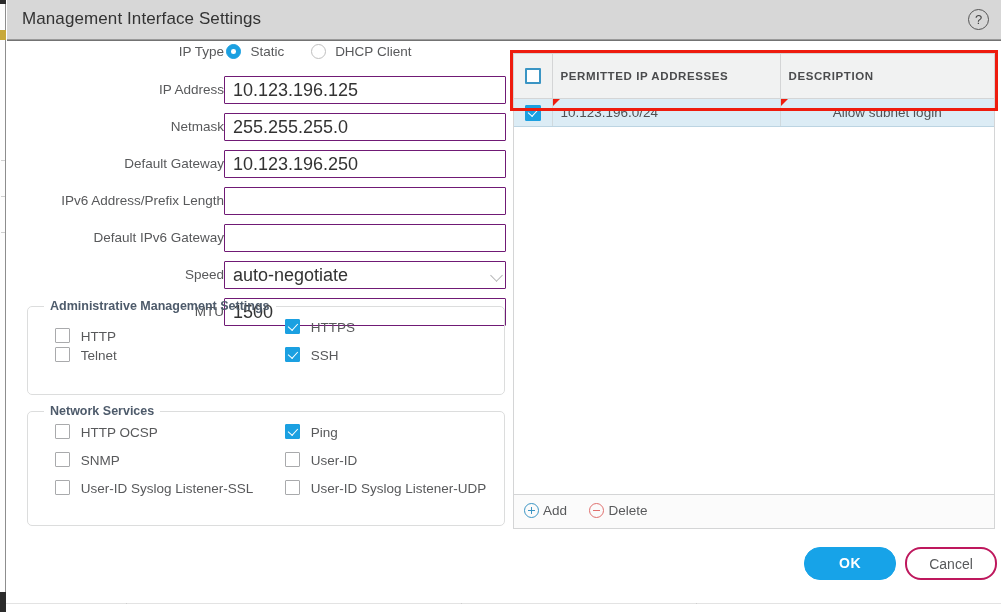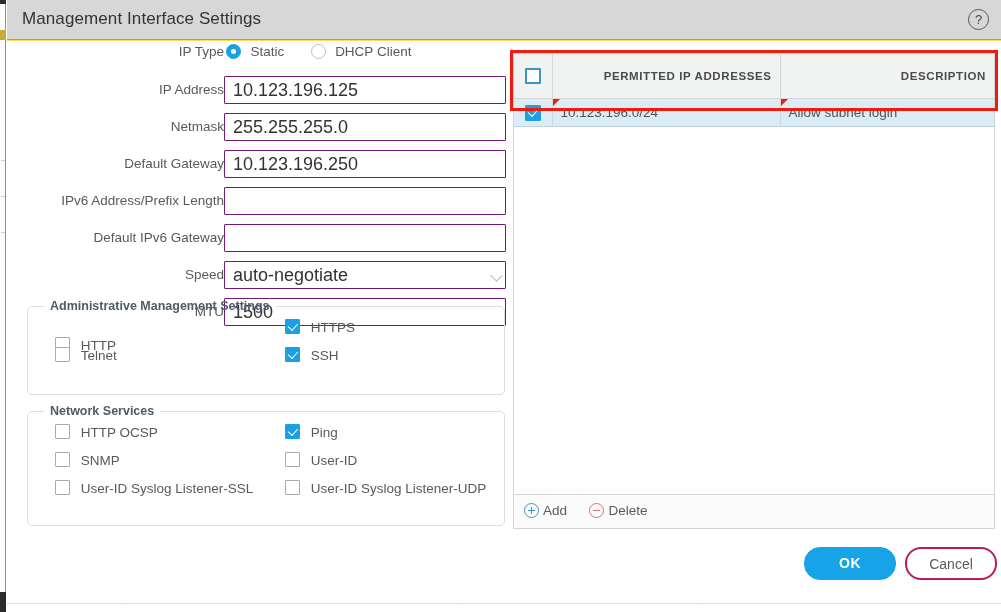--- a/index.html
+++ b/index.html
@@ -38,21 +38,21 @@
   .bg-sliver .dk.b { top: 592px; height: 20px; }
   .bg-sliver .ln {
     position: absolute; left: 1px; width: 4px; height: 1px; background: #cfcfcf;
   }
 
   
   .dialog {
     position: absolute;
     left: 7px; top: 0;
     width: 994px; height: 598px;
-    background: #fde047;
+    background: #737373;
   }
 
   .titlebar {
     position: absolute;
     left: 0; top: 0;
     width: 994px; height: 40px;
     background: #d7d7d7;
     border-bottom: 1px solid #9a9a9a;
   }
   .titlebar .title {
@@ -246,37 +246,37 @@
   }
   table.iptable th {
     background: #f1f2f2;
     border-bottom: 1px solid #d4d5d6;
     border-right: 1px solid #d4d5d6;
     height: 30px;
     font-size: 11.5px;
     font-weight: bold;
     color: #4a4b4d;
     letter-spacing: 0.6px;
-    text-align: right;
+    text-align: left;
     padding: 16px 8px;
   }
   table.iptable th.cbcol { width: 38px; padding: 0; text-align: center; }
   table.iptable th:last-child { border-right: none; }
   table.iptable td {
     background: #dcecf5;
     border-right: 1px solid #cfd9de;
     border-bottom: 1px solid #bcd4e2;
     height: 28px;
     font-size: 13.5px;
     color: #505153;
     padding: 0 8px;
     position: relative;
   }
   table.iptable td.cbcol { width: 38px; padding: 0; text-align: center; }
-  table.iptable td:last-child { border-right: none; }
+  table.iptable td:last-child { border-right: none; text-align: center; }
   td .corner {
     position: absolute;
     left: 0; top: 0;
     width: 0; height: 0;
     border-top: 7px solid #ee1c0e;
     border-right: 7px solid transparent;
   }
   .hdr-cb {
     display: inline-block;
     width: 16px; height: 16px;
@@ -466,21 +466,21 @@
 
         <div class="row">
           <div class="label">MTU</div>
           <input class="field" type="text" value="1500" style="">
         </div>
       </div>
 
       <fieldset class="group grp-admin">
         <legend>Administrative Management Settings</legend>
         <div class="cbgrid">
-          <label class="cbitem" style="left:27px; top:24px;">
+          <label class="cbitem" style="left:27px; top:15px;">
             <span class="box"></span>
             <span class="txt">HTTP</span>
           </label>
           <label class="cbitem" style="left:27px; top:34px;">
             <span class="box"></span>
             <span class="txt">Telnet</span>
           </label>
           <label class="cbitem" style="left:257px; top:6px;">
             <span class="box on"></span>
             <span class="txt">HTTPS</span>

